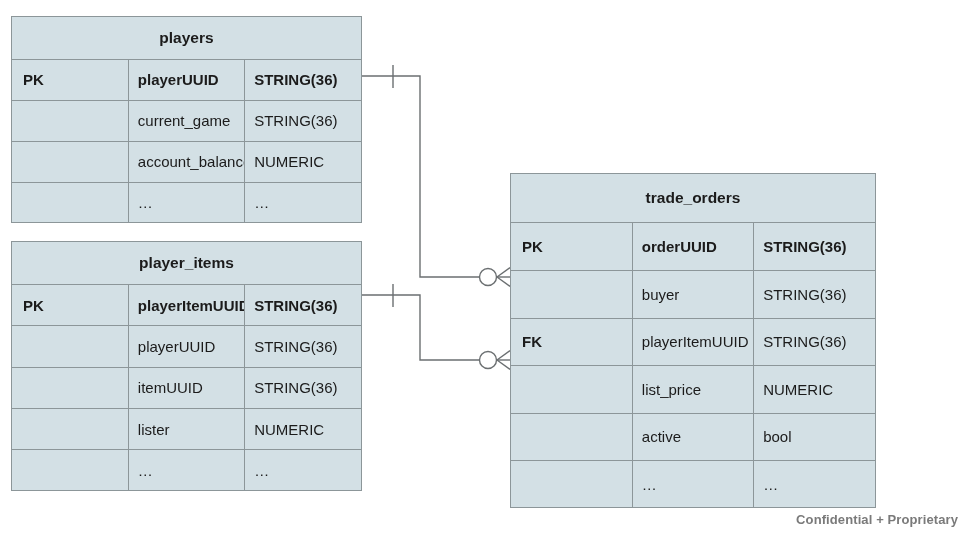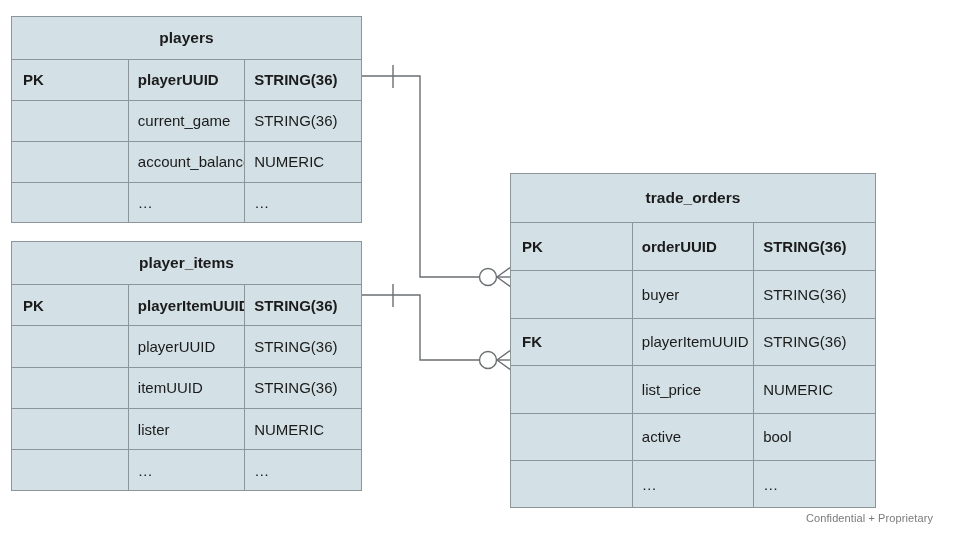--- a/index.html
+++ b/index.html
@@ -96,26 +96,27 @@
     top: 504px;
     z-index: 3;
     font-size: 22px;
     font-family: "Liberation Sans", sans-serif;
     color: #757575;
     letter-spacing: -0.3px;
     margin-top: 37px;
   }
   #footer-note {
     position: absolute;
-    right: 27px;
+    right: 2px;
     top: 512px;
     z-index: 3;
-    font-size: 11px;
+    font-size: 13px;
     color: #7a7a7a;
     letter-spacing: 0.1px;
+    font-weight: bold;
   }
 </style>
 </head>
 <body>
 
 <div id="canvas">
 
   <svg id="connectors" viewBox="0 0 960 540" width="960" height="540">
     <g stroke="#6b6f71" stroke-width="1.4" fill="none" shape-rendering="geometricPrecision">
 

